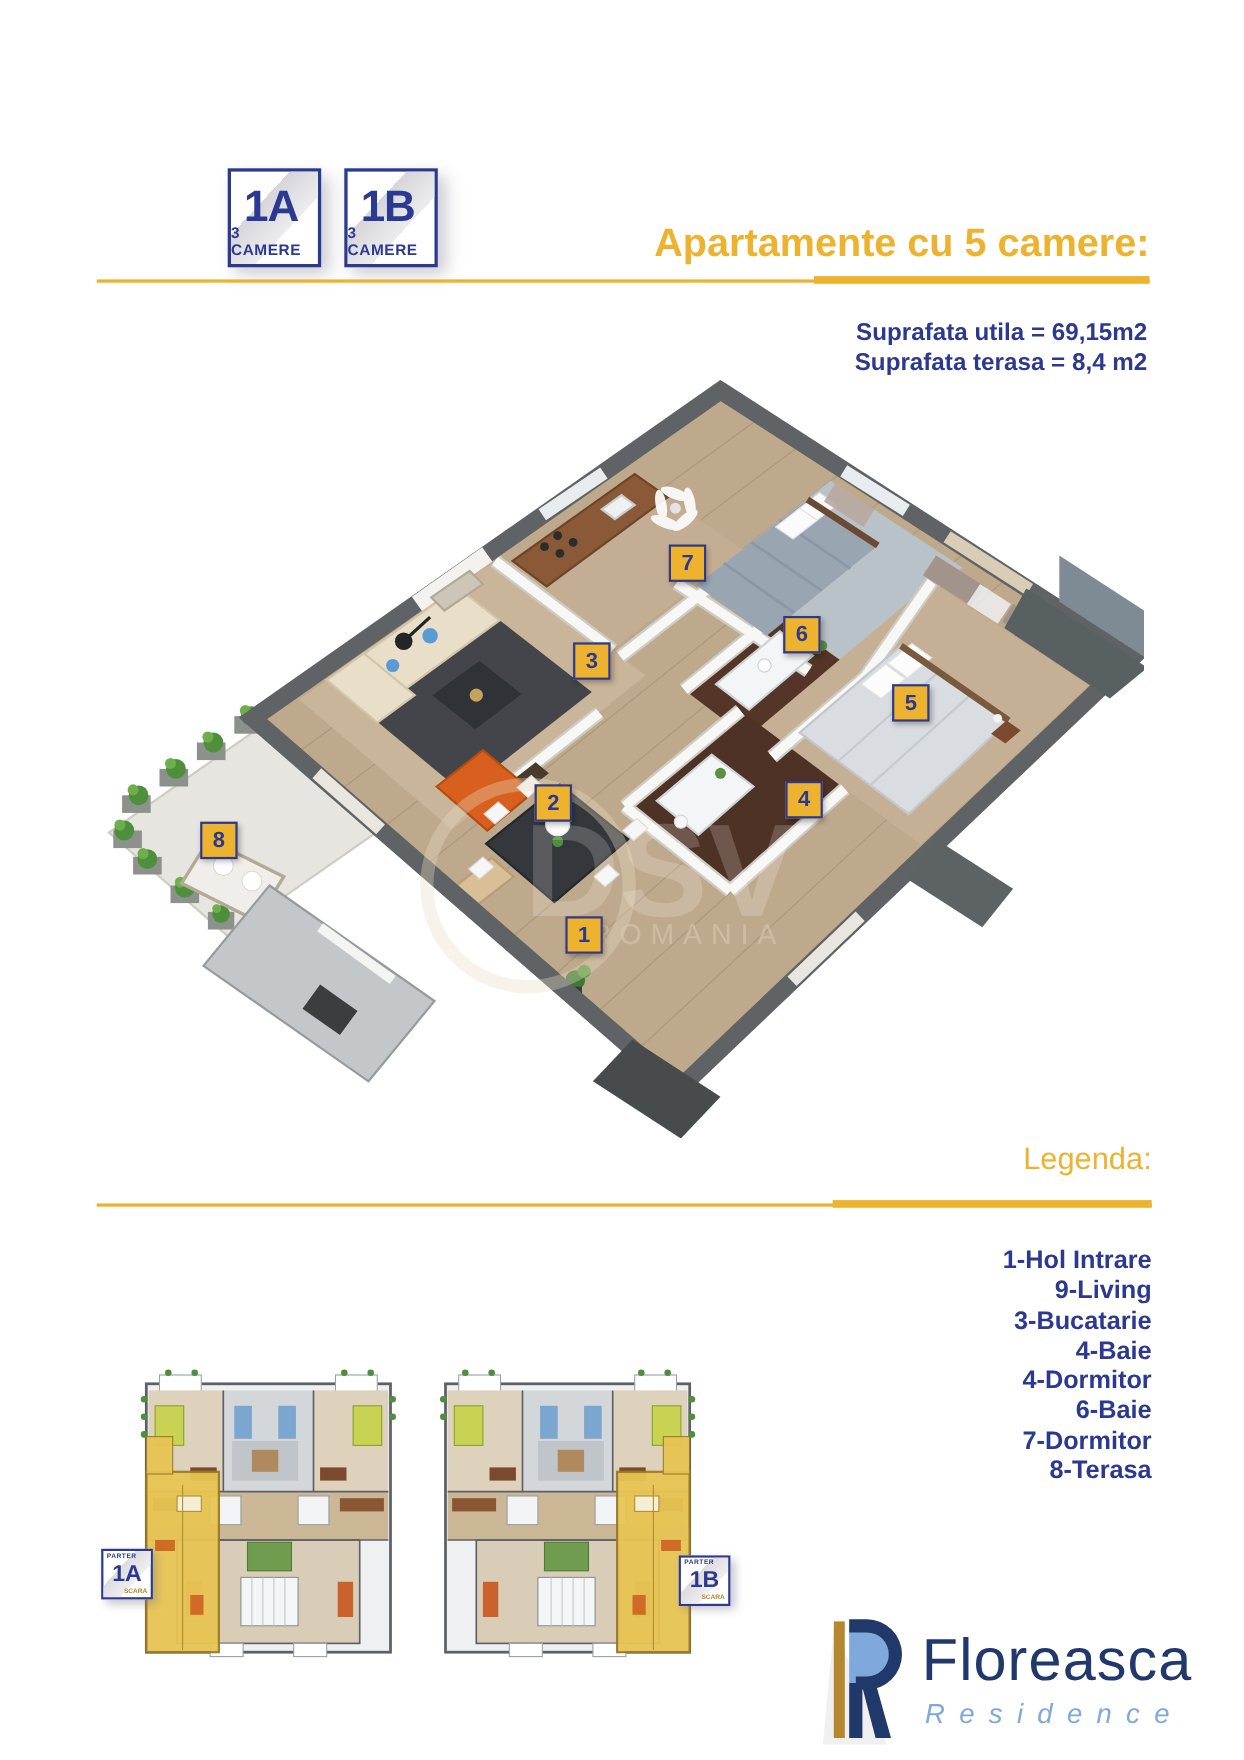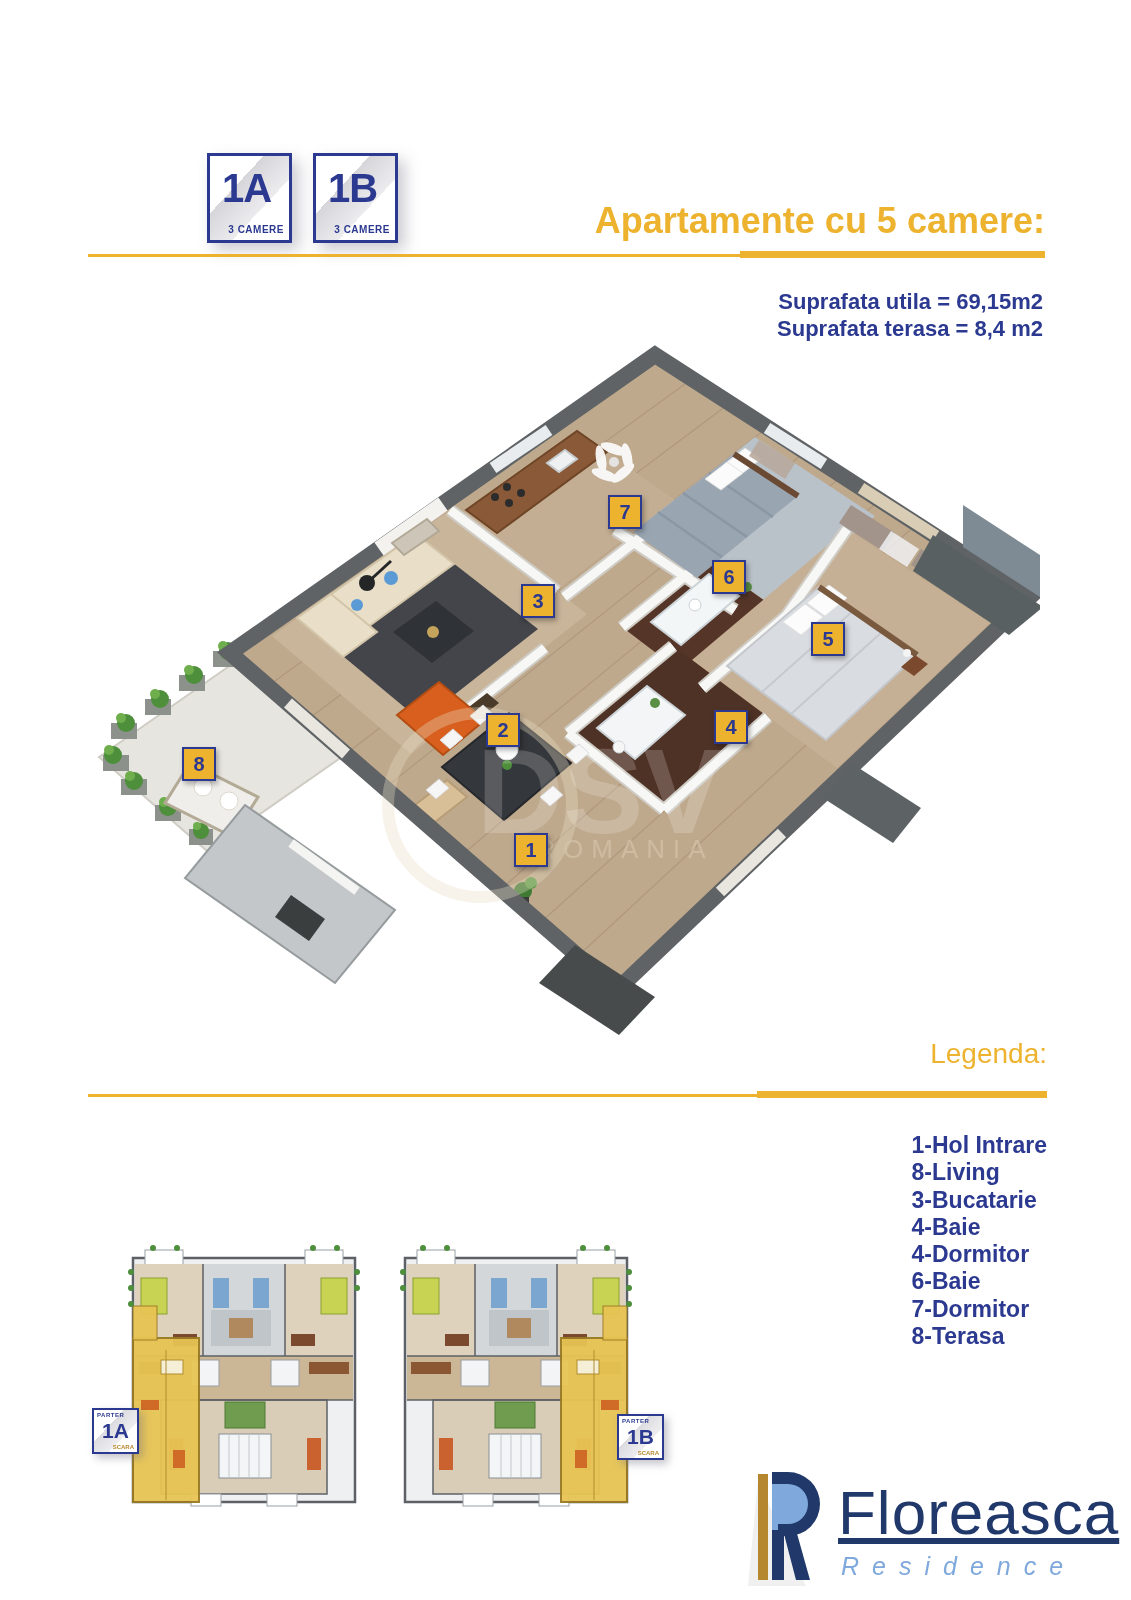--- a/index.html
+++ b/index.html
@@ -26,42 +26,42 @@
   .unit-badge::before{
     content:"";position:absolute;inset:0;
     background:linear-gradient(133deg,transparent 34%,#d6d6da 34%,#ececef 64%,transparent 64%);
   }
   .ub-code{
     position:absolute;left:0;right:6px;top:10px;text-align:center;
     font-size:40px;font-weight:bold;color:var(--navy);letter-spacing:-1px;
   }
   .ub-sub{
     position:absolute;right:5px;bottom:5px;
-    font-size:10px;font-weight:bold;color:var(--navy);letter-spacing:.5px;
+    font-size:14px;font-weight:bold;color:var(--navy);letter-spacing:.5px;
   }
   
   .page-title{
     position:absolute;top:200px;right:86px;
     font-size:36px;font-weight:bold;color:var(--gold);
   }
   .rule{position:absolute;background:var(--gold);}
   .rule-top-thin{left:88px;top:254px;width:957px;height:3px;}
   .rule-top-thick{left:740px;top:251px;width:305px;height:7px;}
   .rule-leg-thin{left:88px;top:1094px;width:959px;height:3px;}
   .rule-leg-thick{left:757px;top:1091px;width:290px;height:7px;}
   .areas{
     position:absolute;top:288px;right:88px;text-align:right;
     font-size:22px;font-weight:bold;color:var(--navy);line-height:27px;margin-left:46px;
   }
   .legend-title{
     position:absolute;top:1038px;right:84px;
     font-size:28px;font-weight:normal;color:var(--gold);
   }
   .legend-list{
-    position:absolute;top:1132px;right:84px;text-align:left;
+    position:absolute;top:1132px;right:84px;text-align:right;
     font-size:23px;font-weight:bold;color:var(--navy);line-height:27.3px;
   }
   
   .plan{position:absolute;left:95px;top:335px;width:945px;height:700px;}
   .plan svg{position:absolute;left:0;top:0;}
   .marker{
     position:absolute;width:34px;height:34px;
     background:var(--gold);border:2px solid var(--navy);
     display:flex;align-items:center;justify-content:center;
     font-size:20px;font-weight:bold;color:var(--navy);
@@ -79,21 +79,21 @@
   .parter-badge::before{
     content:"";position:absolute;inset:0;
     background:linear-gradient(133deg,transparent 36%,#dcdce0 36%,#eeeef1 66%,transparent 66%);
   }
   .pb-level{position:absolute;left:3px;top:2px;font-size:6px;font-weight:bold;color:var(--navy);letter-spacing:.5px;}
   .pb-code{position:absolute;left:0;right:0;top:9px;text-align:center;font-size:21px;font-weight:bold;color:var(--navy);}
   .pb-wing{position:absolute;right:3px;bottom:2px;font-size:6px;font-weight:bold;color:var(--logo-gold);}
   
   .logo{position:absolute;left:746px;top:1468px;display:flex;align-items:flex-start;}
   .logo-text{margin-left:14px;padding-top:14px;}
-  .logo-name{font-size:62px;font-weight:500;color:var(--logo-navy);letter-spacing:1px;line-height:1;text-decoration:underline;}
+  .logo-name{font-size:54px;font-weight:500;color:var(--logo-navy);letter-spacing:1px;line-height:1;}
   .logo-sub{font-size:25px;color:var(--logo-light-blue);letter-spacing:13px;margin-top:8px;padding-left:3px;font-style:italic;}
 </style>
 </head>
 <body>
 
 <div class="unit-badges">
   <div class="unit-badge">
     <div class="ub-code">1A</div>
     <div class="ub-sub">3 CAMERE</div>
   </div>
@@ -312,21 +312,21 @@
   <div class="marker" style="left:617px;top:225px">6</div>
   <div class="marker" style="left:513px;top:160px">7</div>
   <div class="marker" style="left:87px;top:412px">8</div>
 </div>
 
 <h2 class="legend-title">Legenda:</h2>
 <div class="rule rule-leg-thin"></div>
 <div class="rule rule-leg-thick"></div>
 <div class="legend-list">
   <div class="legend-item">1-Hol Intrare</div>
-  <div class="legend-item">8-Living</div>
+  <div class="legend-item">9-Living</div>
   <div class="legend-item">3-Bucatarie</div>
   <div class="legend-item">4-Baie</div>
   <div class="legend-item">4-Dormitor</div>
   <div class="legend-item">6-Baie</div>
   <div class="legend-item">7-Dormitor</div>
   <div class="legend-item">8-Terasa</div>
 </div>
 
 <div class="siteplan">
 <svg viewBox="0 0 590 275" width="590" height="275">

